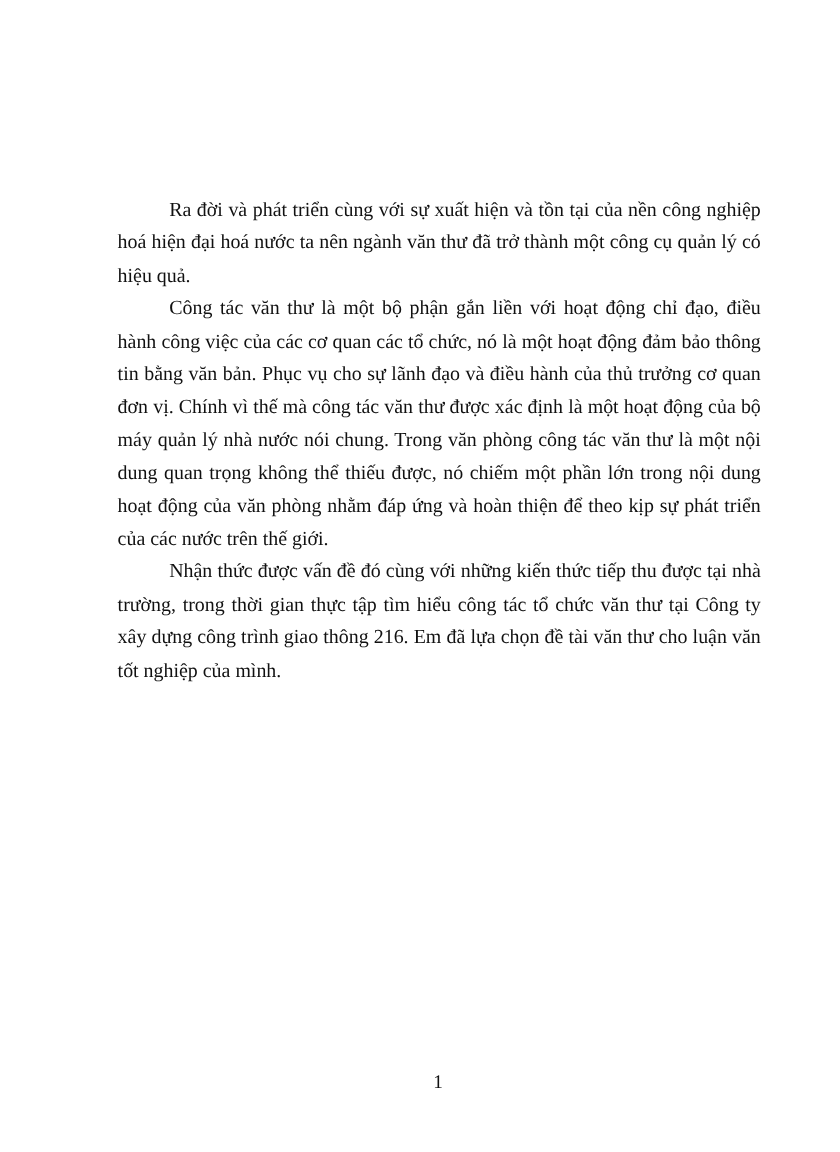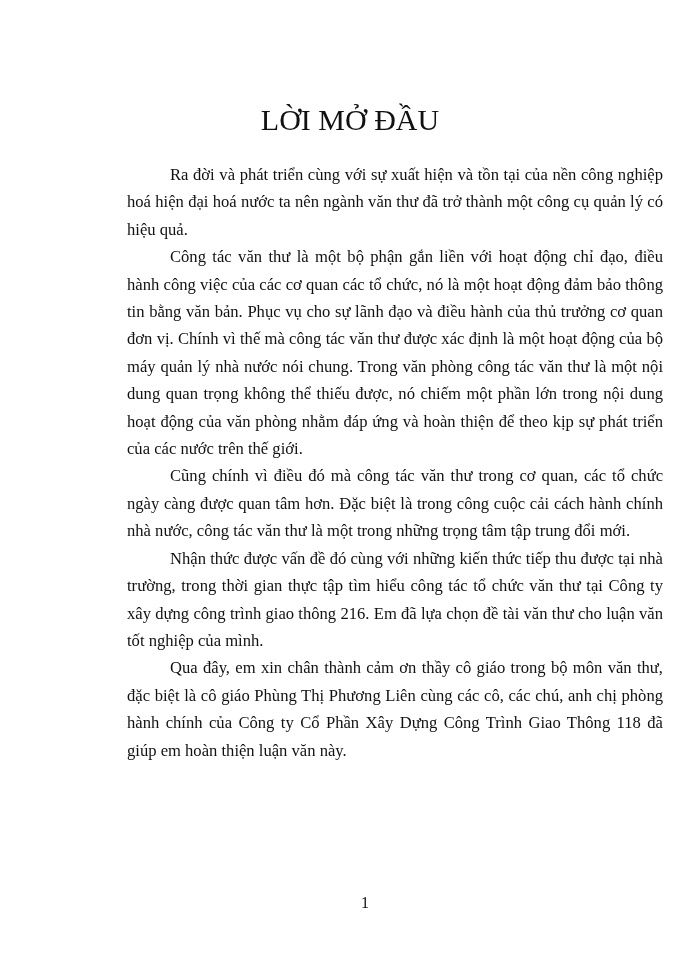--- a/index.html
+++ b/index.html
@@ -32,21 +32,20 @@
       letter-spacing: 0px;
       font-weight: normal;
       margin: 0;
       line-height: 40px;
     }
     .body {
       position: absolute;
       top: 161px;
       left: 98px;
       width: 536px;
-      margin-left: 29px;
     }
     .para {
       margin: 0;
       font-size: 16.6px;
       line-height: 27.4px;
       text-align: justify;
       text-indent: 43px;
     }
     .page-number {
       position: absolute;
@@ -55,24 +54,21 @@
       width: 730px;
       text-align: center;
       font-size: 16px;
       line-height: 20px;
     }
   </style>
 </head>
 <body>
 
 <div class="page">
-  <h1 class="title">LỜI MỞ ĐẦU</h1>
 
   <div class="body">
     <p class="para">Ra đời và phát triển cùng với sự xuất hiện và tồn tại của nền công nghiệp hoá hiện đại hoá nước ta nên ngành văn thư đã trở thành một công cụ quản lý có hiệu quả.</p>
     <p class="para">Công tác văn thư là một bộ phận gắn liền với hoạt động chỉ đạo, điều hành công việc của các cơ quan các tổ chức, nó là một hoạt động đảm bảo thông tin bằng văn bản. Phục vụ cho sự lãnh đạo và điều hành của thủ trưởng cơ quan đơn vị. Chính vì thế mà công tác văn thư được xác định là một hoạt động của bộ máy quản lý nhà nước nói chung. Trong văn phòng công tác văn thư là một nội dung quan trọng không thể thiếu được, nó chiếm một phần lớn trong nội dung hoạt động của văn phòng nhằm đáp ứng và hoàn thiện để theo kịp sự phát triển của các nước trên thế giới.</p>
-    <p class="para">Cũng chính vì điều đó mà công tác văn thư trong cơ quan, các tổ chức ngày càng được quan tâm hơn. Đặc biệt là trong công cuộc cải cách hành chính nhà nước, công tác văn thư là một trong những trọng tâm tập trung đổi mới.</p>
     <p class="para">Nhận thức được vấn đề đó cùng với những kiến thức tiếp thu được tại nhà trường, trong thời gian thực tập tìm hiểu công tác tổ chức văn thư tại Công ty xây dựng công trình giao thông 216. Em đã lựa chọn đề tài văn thư cho luận văn tốt nghiệp của mình.</p>
-    <p class="para">Qua đây, em xin chân thành cảm ơn thầy cô giáo trong bộ môn văn thư, đặc biệt là cô giáo Phùng Thị Phương Liên cùng các cô, các chú, anh chị phòng hành chính của Công ty Cổ Phần Xây Dựng Công Trình Giao Thông 118 đã giúp em hoàn thiện luận văn này.</p>
   </div>
 
   <div class="page-number">1</div>
 </div>
 
 </body></html>

